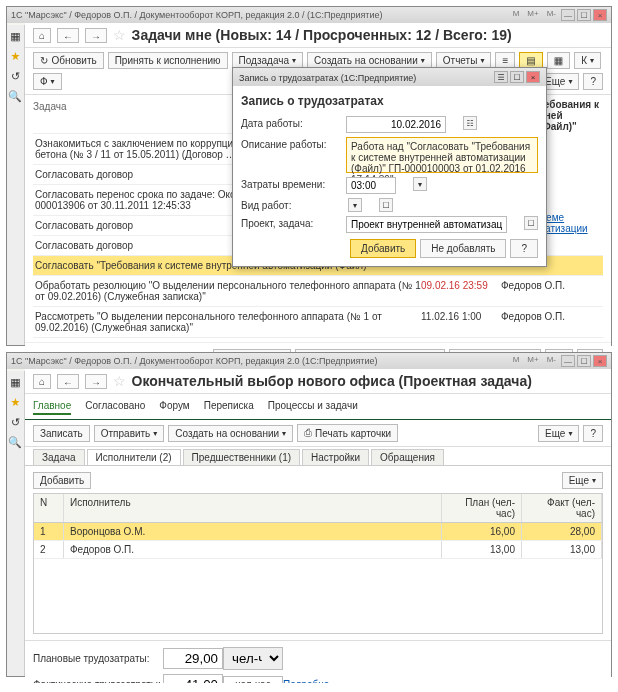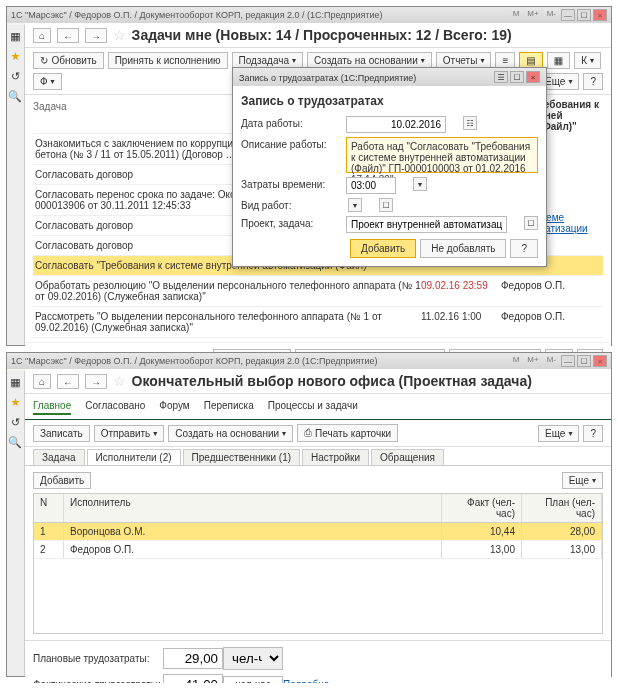--- a/index.html
+++ b/index.html
@@ -337,28 +337,28 @@
 
     <div class="grid-wrap">
       <div class="grid-toolbar">
         <span class="tb-btn">Добавить</span>
         <span class="tb-btn drop">Еще</span>
       </div>
       <div class="grid">
         <div class="grid-header">
           <span class="gcol gcol-n">N</span>
           <span class="gcol gcol-name">Исполнитель</span>
+          <span class="gcol gcol-plan">План (чел-час)</span>
           <span class="gcol gcol-fact">Факт (чел-час)</span>
-          <span class="gcol gcol-plan">План (чел-час)</span>
         </div>
         <div class="grid-body" id="grid-body">
             <div class="grid-row selected">
               <span class="gcol gcol-n">1</span>
               <span class="gcol gcol-name">Воронцова О.М.</span>
-              <span class="gcol gcol-plan">10,44</span>
+              <span class="gcol gcol-plan">16,00</span>
               <span class="gcol gcol-fact">28,00</span>
             </div>
             <div class="grid-row">
               <span class="gcol gcol-n">2</span>
               <span class="gcol gcol-name">Федоров О.П.</span>
               <span class="gcol gcol-plan">13,00</span>
               <span class="gcol gcol-fact">13,00</span>
             </div>
           </div>
       </div>

